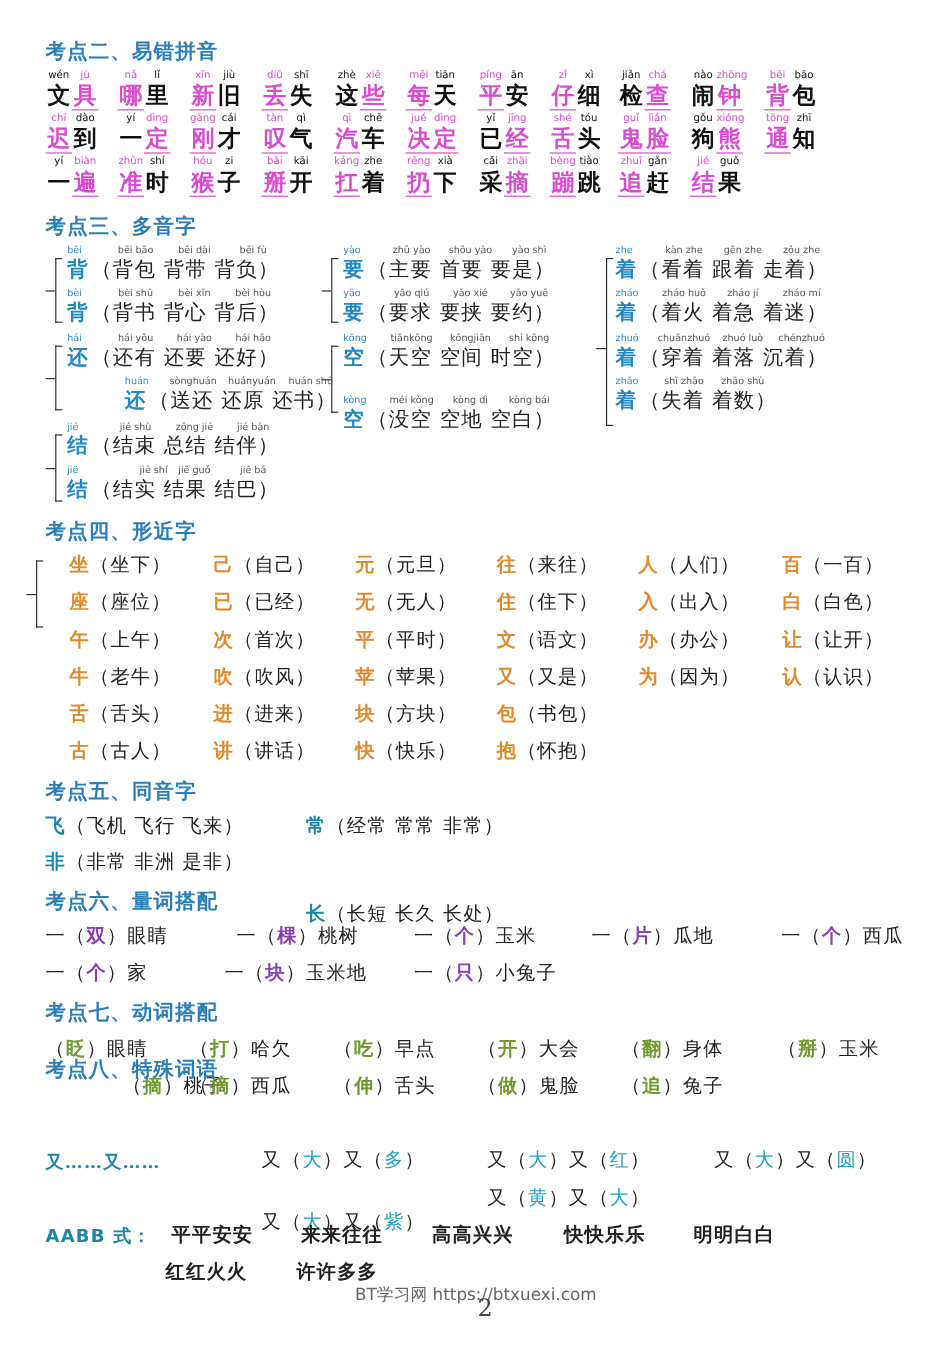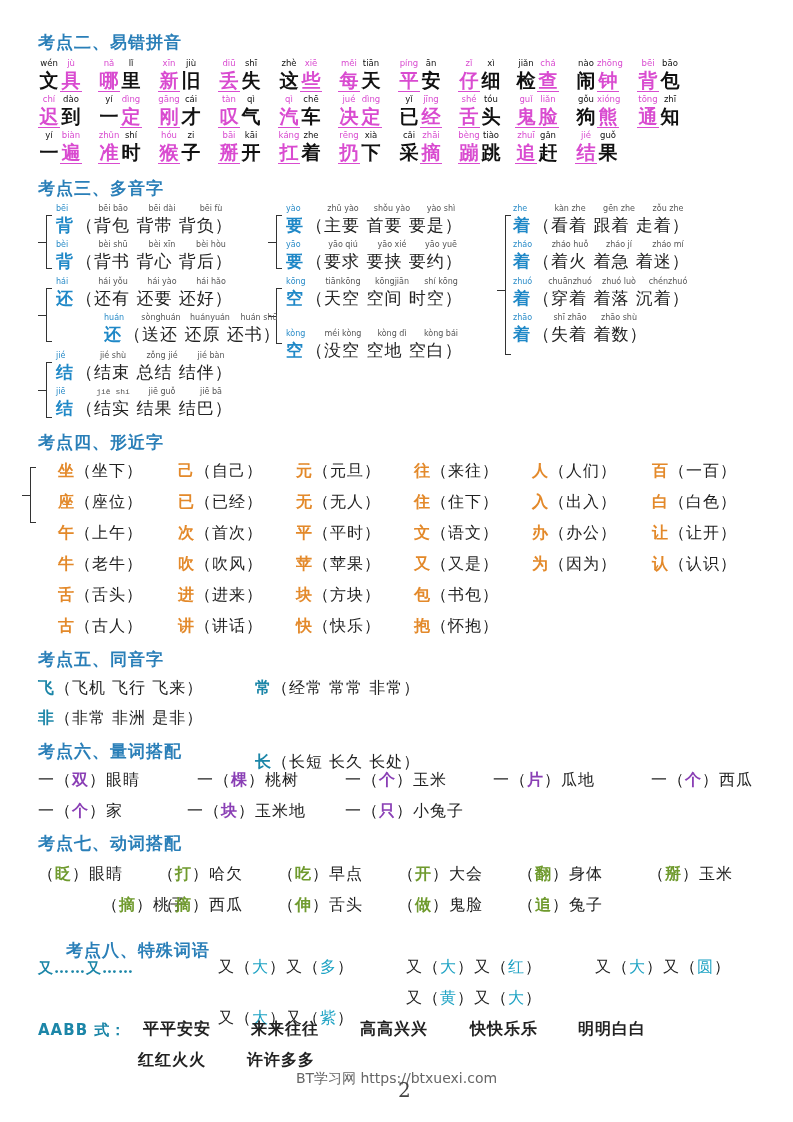--- a/index.html
+++ b/index.html
@@ -250,21 +250,21 @@
         <span class="w" style="left: 132px;">jié bàn</span>
       </div>
       <div class="poly-hz">
         <span class="main">结</span>
         <span class="rest">（结束 总结 结伴）</span>
       </div>
     </div>
     <div class="poly-row" style="left: 56px; top: 386px; width: 220px;">
       <div class="poly-py">
         <span class="main">jiē</span>
-        <span class="w" style="left: 34px; font-family: Liberation Mono, monospace;">jiē shí</span>
+        <span class="w" style="left: 49px;">jiē shí</span>
         <span class="w" style="left: 83px;">jiē guǒ</span>
         <span class="w" style="left: 132px;">jiē bā</span>
       </div>
       <div class="poly-hz">
         <span class="main">结</span>
         <span class="rest">（结实 结果 结巴）</span>
       </div>
     </div>
     <div class="poly-row" style="left: 286px; top: 203px; width: 220px;">
       <div class="poly-py">
@@ -427,21 +427,21 @@
     <div class="line" style="left: 398px; top: 864px;"><span>（</span><span class="green">开</span><span>）</span><span>大会</span></div>
     <div class="line" style="left: 518px; top: 864px;"><span>（</span><span class="green">翻</span><span>）</span><span>身体</span></div>
     <div class="line" style="left: 648px; top: 864px;"><span>（</span><span class="green">掰</span><span>）</span><span>玉米</span></div>
     <div class="line" style="left: 54px; top: 895px; margin-left: 48px;"><span>（</span><span class="green">摘</span><span>）</span><span>桃子</span></div>
     <div class="line" style="left: 158px; top: 895px;"><span>（</span><span class="green">摘</span><span>）</span><span>西瓜</span></div>
     <div class="line" style="left: 278px; top: 895px;"><span>（</span><span class="green">伸</span><span>）</span><span>舌头</span></div>
     <div class="line" style="left: 398px; top: 895px;"><span>（</span><span class="green">做</span><span>）</span><span>鬼脸</span></div>
     <div class="line" style="left: 518px; top: 895px;"><span>（</span><span class="green">追</span><span>）</span><span>兔子</span></div>
   </div>
 
-<div class="heading" style="top:939px;margin-left:28px;">考点八、特殊词语</div>
+<div class="heading" style="top:880px;">考点八、特殊词语</div>
 <div class="line teal" style="left:38px;top:958px;font-size:15px;">又……又……</div>
 <div id="s8">
     <div class="line" style="left: 218px; top: 957px;"><span>又（</span><span class="cyan">大</span><span>）又（</span><span class="cyan">多</span><span>）</span></div>
     <div class="line" style="left: 406px; top: 957px;"><span>又（</span><span class="cyan">大</span><span>）又（</span><span class="cyan">红</span><span>）</span></div>
     <div class="line" style="left: 595px; top: 957px;"><span>又（</span><span class="cyan">大</span><span>）又（</span><span class="cyan">圆</span><span>）</span></div>
     <div class="line" style="left: 218px; top: 988px; margin-top: 20px;"><span>又（</span><span class="cyan">大</span><span>）又（</span><span class="cyan">紫</span><span>）</span></div>
     <div class="line" style="left: 406px; top: 988px;"><span>又（</span><span class="cyan">黄</span><span>）又（</span><span class="cyan">大</span><span>）</span></div>
   </div>
 <div class="line teal" style="left:38px;top:1020px;font-family:'DejaVu Sans',sans-serif;font-size:15px;">AABB 式：</div>
 <div id="s8b">

